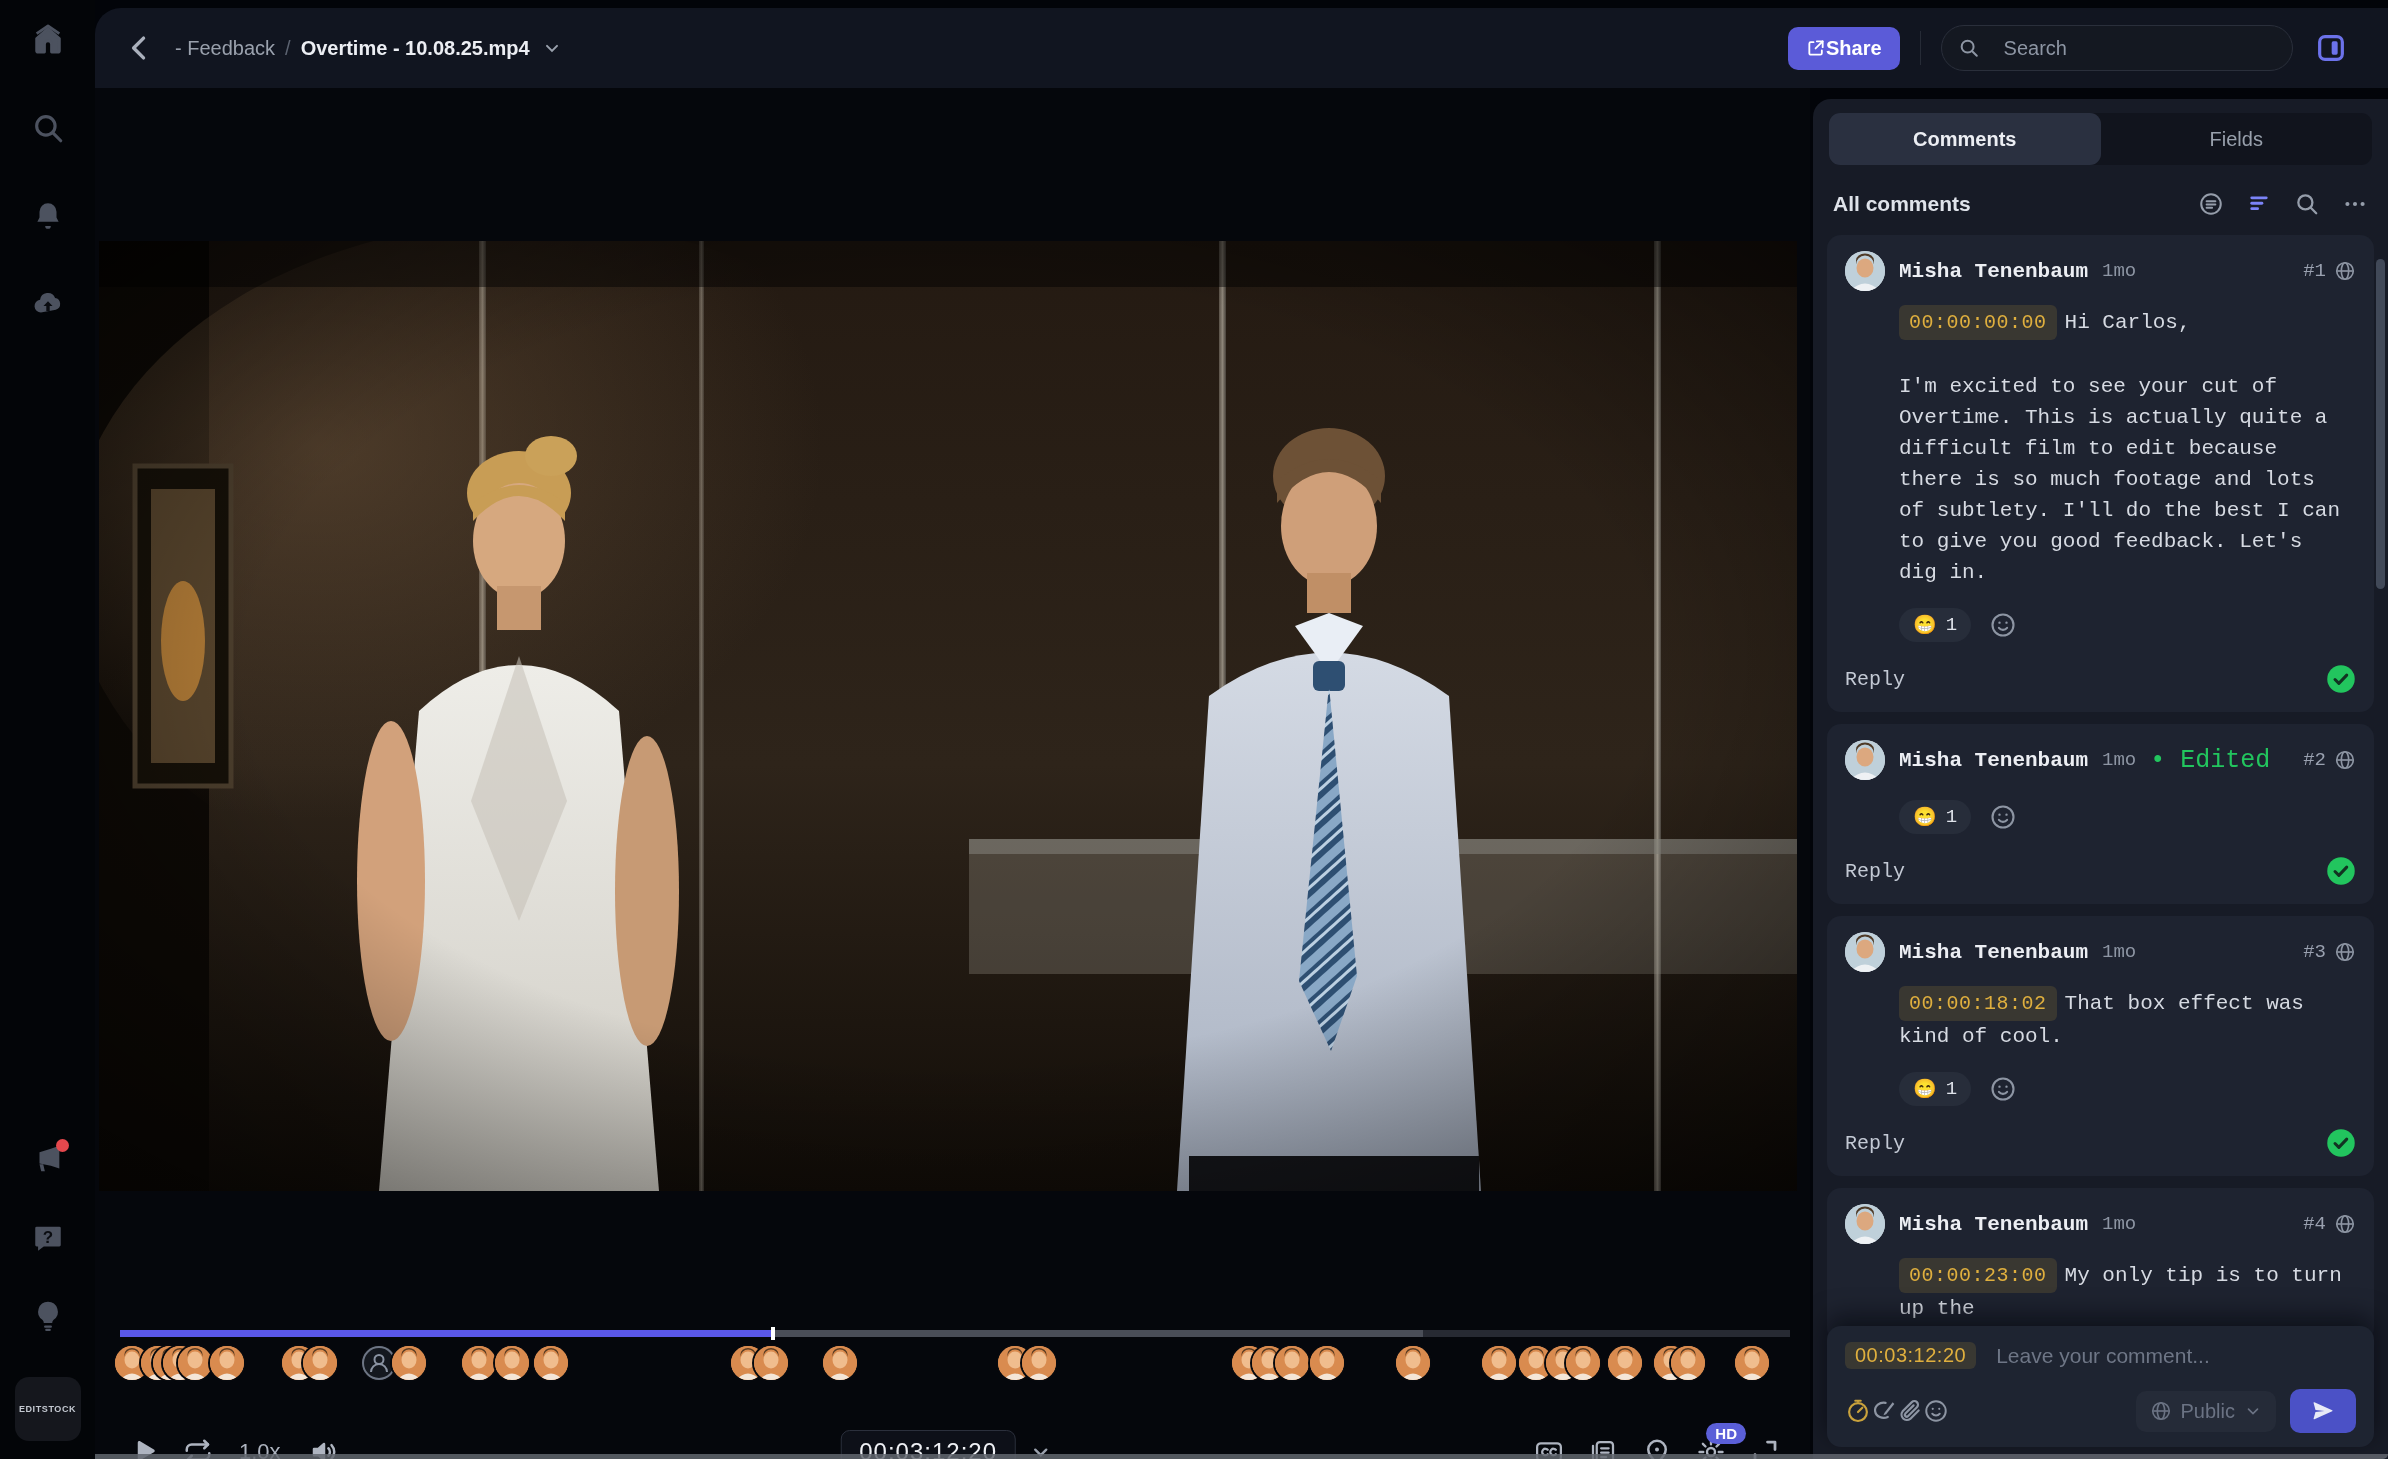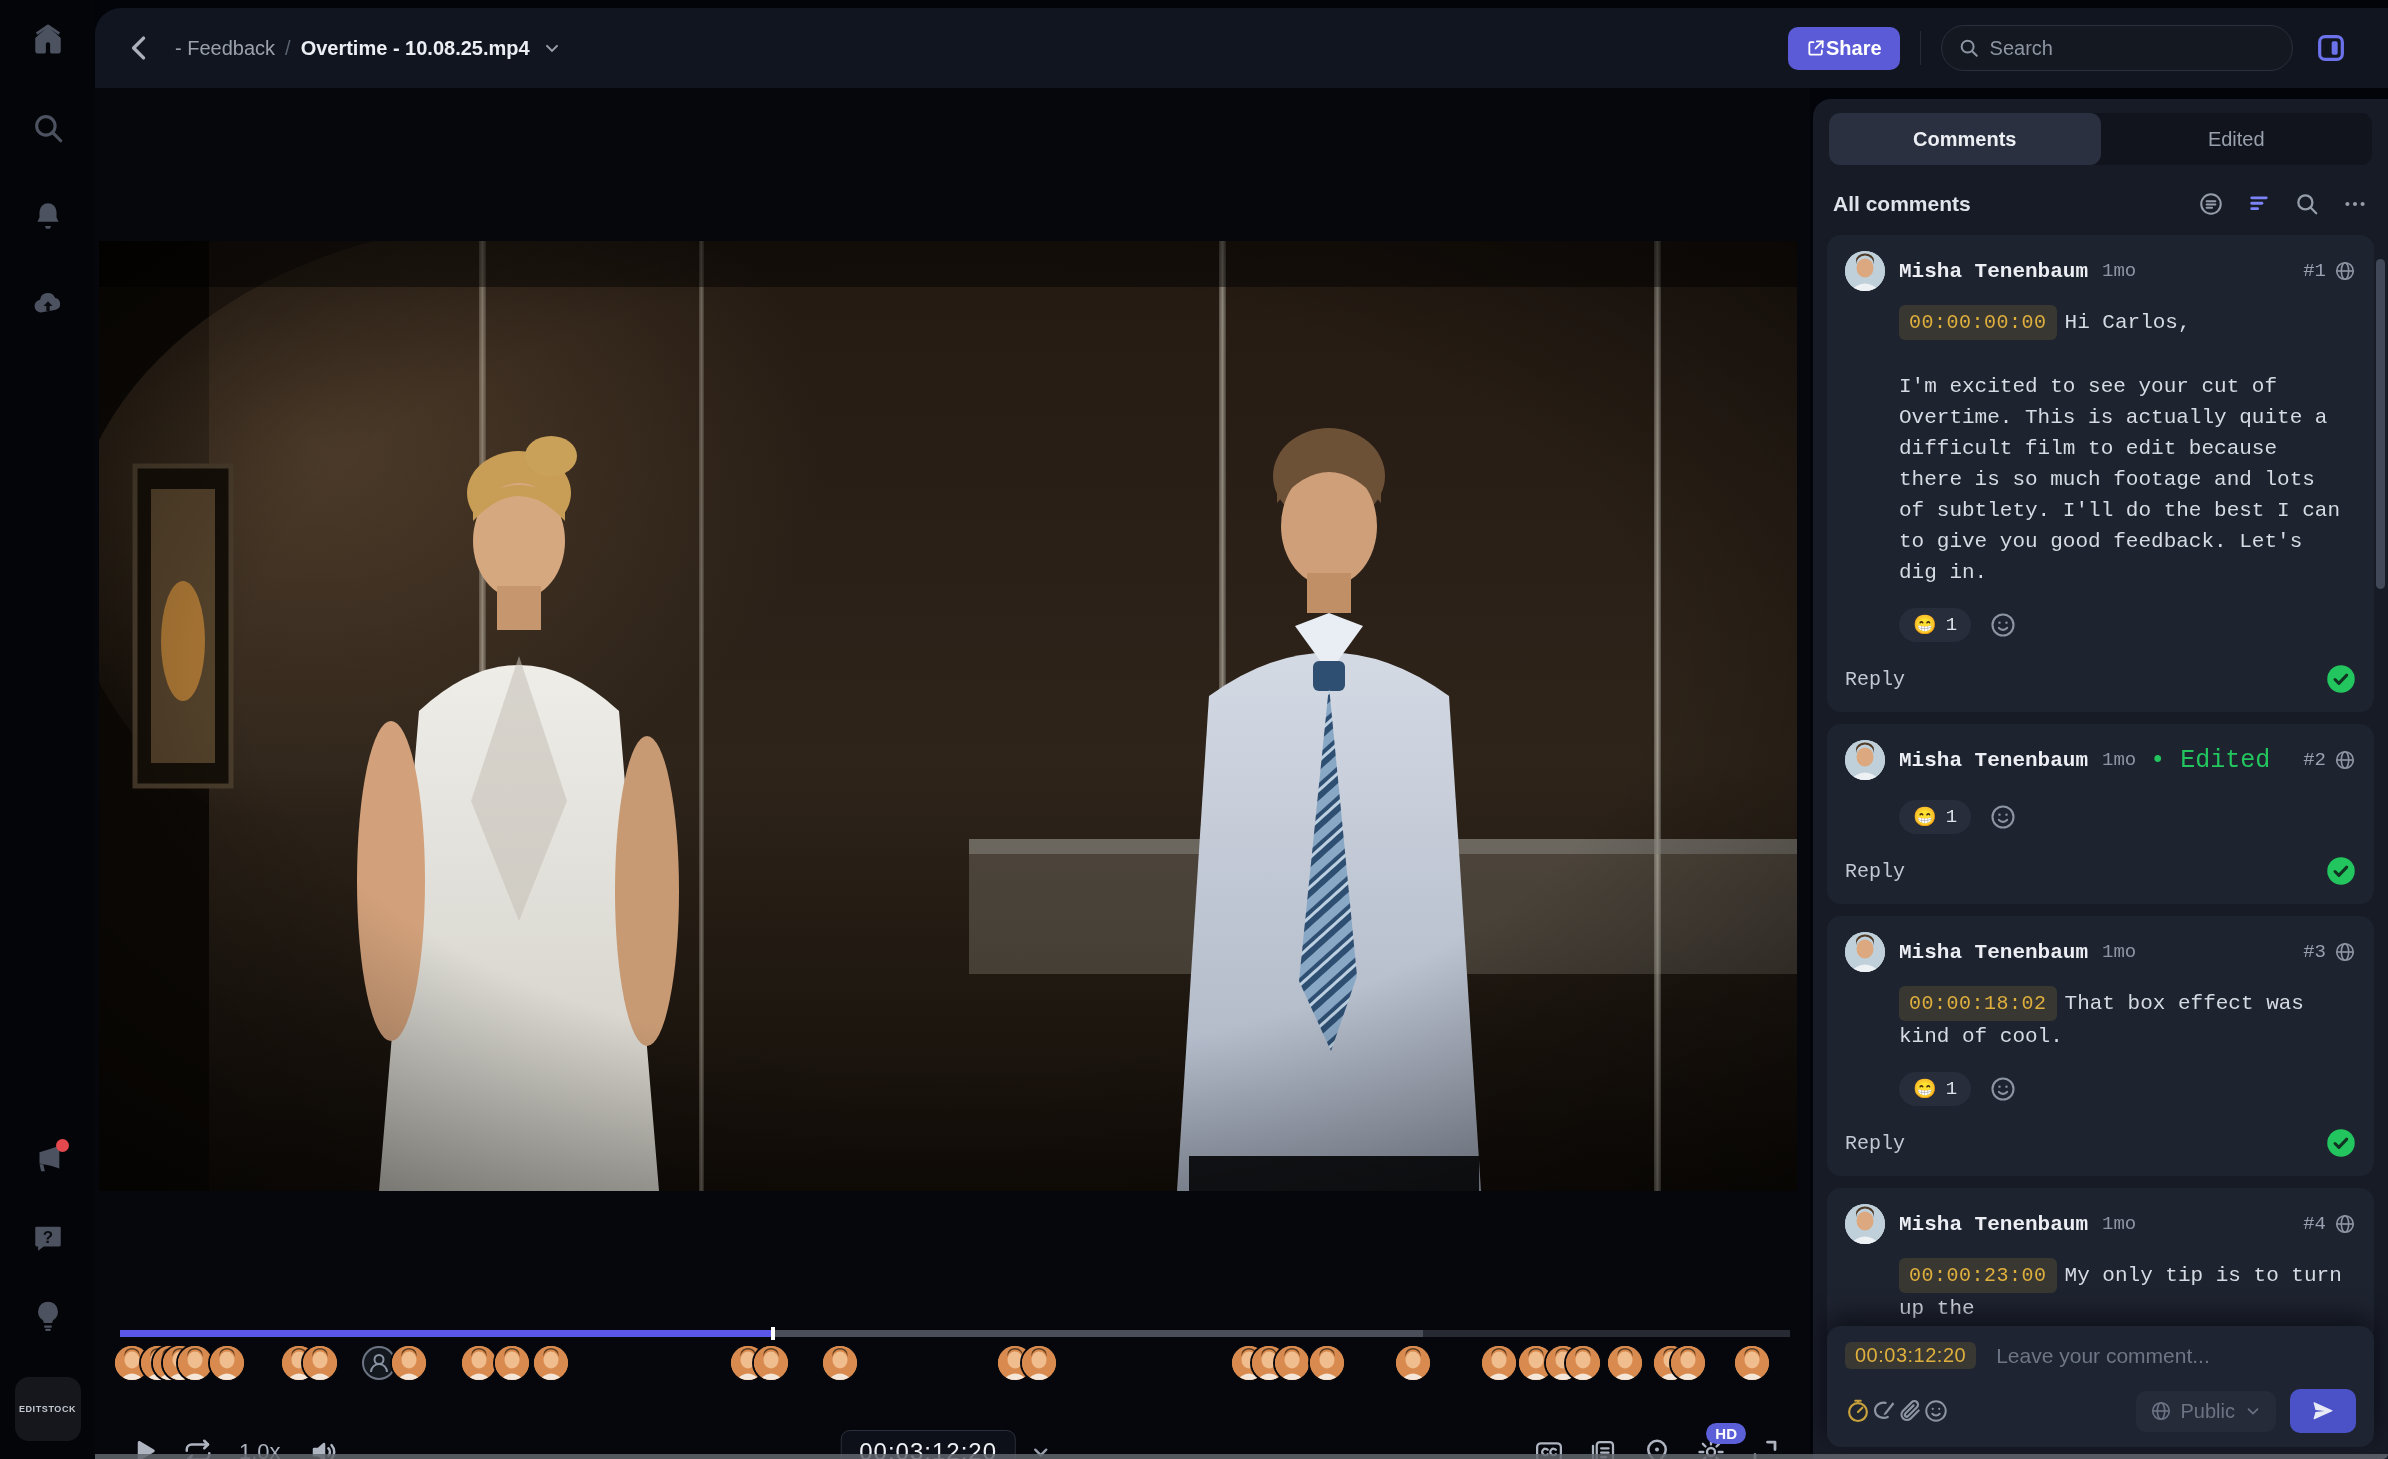--- a/index.html
+++ b/index.html
@@ -25,21 +25,21 @@
   .crumb-folder { color:#9aa1ad; }
   .crumb-sep { color:#5b6270; }
   .crumb-title { color:#eceef3; font-weight:bold; }
   .crumb-chev { width:20px; height:20px; color:#9aa1ad; margin-left:2px; }
   .topbar-right { margin-left:auto; display:flex; align-items:center; width:578px; padding-left:0; }
   .share-btn { display:flex; align-items:center; background:#5b5bd8; color:#fff; font-size:20px; font-weight:bold;
     border:none; border-radius:10px; padding:10px 18px; cursor:pointer; }
   .share-btn svg { width:20px; height:20px; }
   .top-divider { width:1px; height:34px; background:#262b36; margin:0 20px; }
   .search-pill { flex:1; max-width:352px; height:46px; border:1.5px solid #2a2f3b; background:#141821; border-radius:23px;
-    display:flex; align-items:center; padding:0 16px; gap:10px; color:#8d95a3; }
+    display:flex; align-items:center; padding:0 16px; gap:24px; color:#8d95a3; }
   .search-pill svg { width:22px; height:22px; flex:none; }
   .search-pill input { background:transparent; border:none; outline:none; color:#aeb4c0; font-size:20px; width:100%;
     font-family:"Liberation Sans", sans-serif; }
   .search-pill input::placeholder { color:#8d95a3; }
   .panel-toggle { width:32px; height:32px; color:#6c72ea; margin-left:22px; cursor:pointer; }
 
   .content-row { flex:1; display:flex; min-height:0; }
 
   
   .video-col { width:1715px; position:relative; background:#05070c; }
@@ -818,21 +818,21 @@
               </svg>
           </div>
         </div>
       </div>
     </section>
 
     <aside class="panel-col">
       <div class="panel-card">
         <div class="tabs">
           <div class="tab active">Comments</div>
-          <div class="tab">Edited</div>
+          <div class="tab">Fields</div>
         </div>
 
         <div class="panel-head">
           <span class="panel-head-label">All comments</span>
           <span class="panel-head-icons">
             <span class="ph-icon">
               <svg viewBox="0 0 24 24" fill="none" stroke="currentColor" stroke-width="1.9" stroke-linecap="round">
                   <circle cx="12" cy="12" r="9"></circle>
                   <path d="M8 9.5h8M8 12.5h8M8 15.5h5"></path>
                 </svg>

